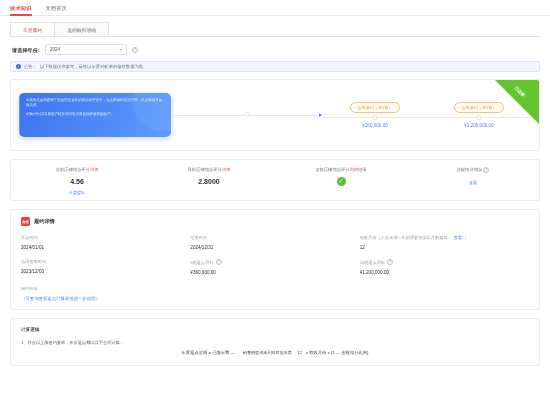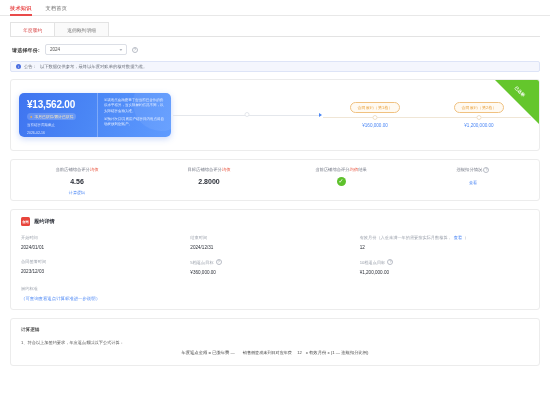--- a/index.html
+++ b/index.html
@@ -222,29 +222,20 @@
     <span>以下数据仅供参考，最终以年度对账单的核对数据为准。</span>
   </div>
 
   <div class="panel">
     <div class="ribbon">
       <span class="ribbon-text">已达标</span>
     </div>
 
     <div class="flow">
       <div class="bluecard">
-        <div class="bc-left">
-          <div class="bc-amount">¥13,562.00</div>
-          <div class="bc-badge">
-            <span class="bc-fire">●</span>
-            <span class="bc-badge-t">本月已获得/累计已获得</span>
-          </div>
-          <div class="bc-sub">当前结算周期截止</div>
-          <div class="bc-sub">2026-02-16</div>
-        </div>
         <div class="bc-right">
           <p>①该返点金额是基于您当前已合作的协议水平核算，当实际履约情况不同，以实际结算金额为准。</p>
           <p>②预计次月/月底用户结算日内返点将自动发放到您账户。</p>
         </div>
       </div>
 
       <div class="conn">
         <span class="conn-node"></span>
       </div>
 

